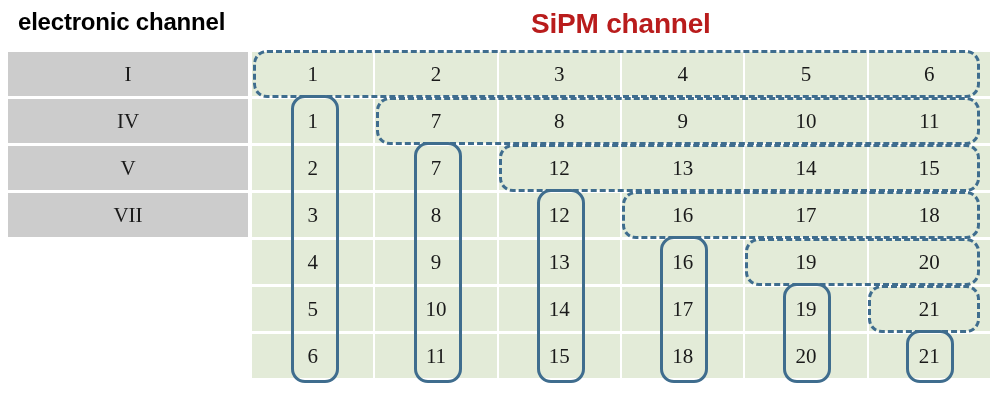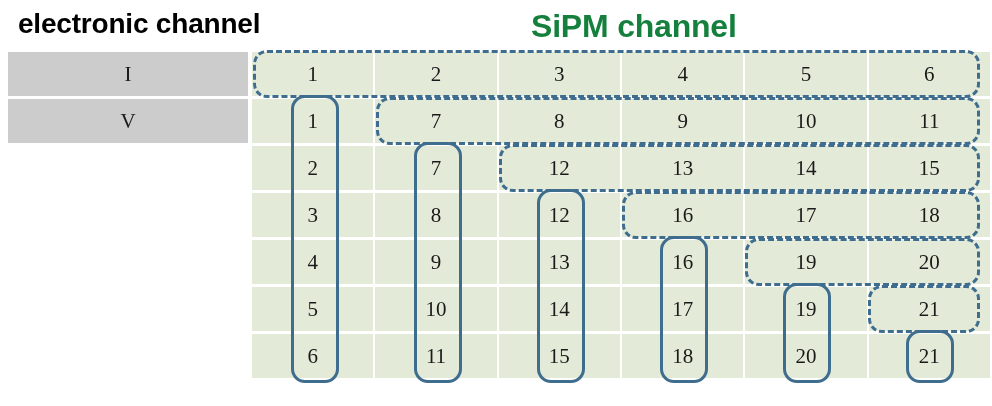--- a/index.html
+++ b/index.html
@@ -15,33 +15,33 @@
     font-family: "Liberation Serif", "DejaVu Serif", serif;
   }
 
   
   .hdr-electronic {
     position: absolute;
     left: 18px;
     top: 8px;
     font-family: "Liberation Sans", "DejaVu Sans", sans-serif;
     font-weight: bold;
-    font-size: 28px;
+    font-size: 24px;
     color: #000000;
     letter-spacing: -0.2px;
     white-space: nowrap;
   }
   .hdr-sipm {
     position: absolute;
     left: 531px;
     top: 8px;
     font-family: "Liberation Sans", "DejaVu Sans", sans-serif;
     font-weight: bold;
-    font-size: 32px;
-    color: #15803d;
+    font-size: 28px;
+    color: #b91c1c;
     letter-spacing: -0.2px;
     white-space: nowrap;
   }
 
   
   
   
 
   .label-col {
     position: absolute;
@@ -108,21 +108,23 @@
   }
 </style>
 </head>
 <body>
 
 <div class="hdr-electronic">electronic channel</div>
 <div class="hdr-sipm">SiPM channel</div>
 
 <div class="label-col">
     <div class="label-cell">I</div>
+    <div class="label-cell">IV</div>
     <div class="label-cell">V</div>
+    <div class="label-cell">VII</div>
   </div>
 <div class="grid">
     <div class="grid-row">
       <div class="grid-cell">1</div>
       <div class="grid-cell">2</div>
       <div class="grid-cell">3</div>
       <div class="grid-cell">4</div>
       <div class="grid-cell">5</div>
       <div class="grid-cell">6</div>
     </div>

